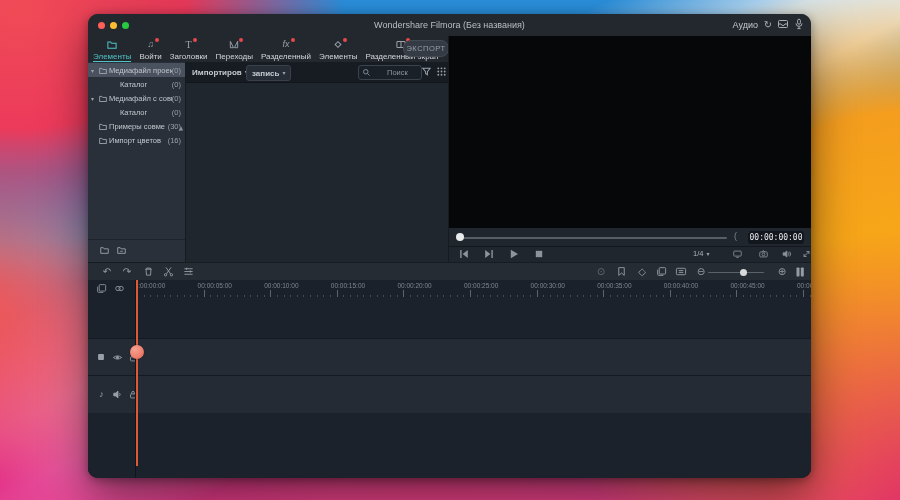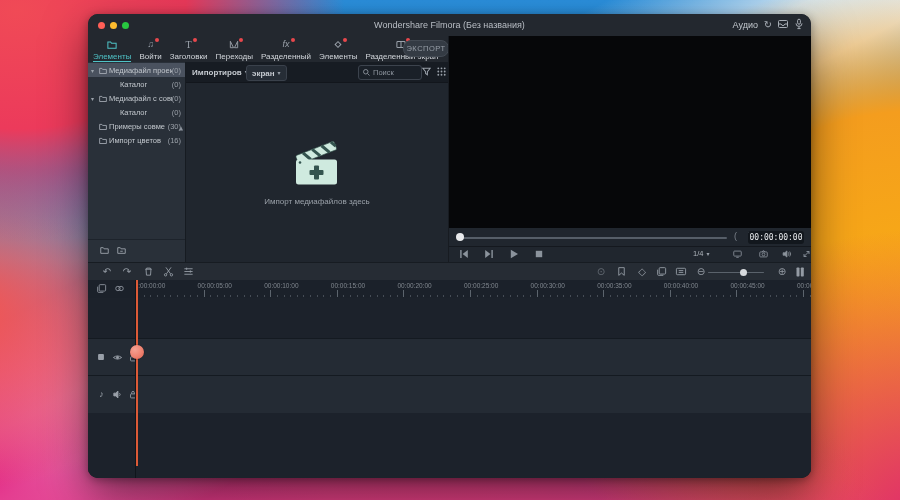--- a/index.html
+++ b/index.html
@@ -47,21 +47,21 @@
   .side-item .lbl{white-space:nowrap;overflow:hidden;flex:1;}
   .side-item .cnt{flex:0 0 auto;padding-right:4px;color:#9aa0a8;}
   .side-bottom{position:absolute;left:0;bottom:0;width:100%;height:22px;border-top:1px solid #1d232b;}
   .collapse-handle{position:absolute;left:91px;top:110px;font-size:8px;color:#8d949d;}
   
   .mediapanel{position:absolute;left:98px;top:48px;width:262px;height:200px;background:#20262e;}
   .mp-header{position:absolute;left:0;top:0;width:100%;height:20px;background:#171c23;border-bottom:1px solid #12161c;}
   .mp-btn{position:absolute;top:3px;height:14px;display:flex;align-items:center;gap:3px;font-size:8px;color:#c6cbd1;font-weight:bold;}
   .mp-rec{border:1px solid #3a414b;border-radius:3px;background:#262d36;padding:0 5px;}
   .chev{font-size:6px;color:#9aa1aa;line-height:6px;}
-  .searchbox{position:absolute;left:172px;top:3px;width:56px;height:13px;border:1px solid #3c434d;border-radius:3px;background:#1a2028;display:flex;align-items:center;padding:0 3px;gap:0;}
+  .searchbox{position:absolute;left:172px;top:3px;width:56px;height:13px;border:1px solid #3c434d;border-radius:3px;background:#1a2028;display:flex;align-items:center;padding:0 3px;gap:14px;}
   .searchbox input{background:transparent;border:none;outline:none;width:42px;font-size:7.5px;color:#aab0b8;font-family:inherit;}
   .searchbox input::placeholder{color:#8d949d;}
   .mp-ic{position:absolute;top:4px;width:12px;height:12px;color:#9aa1aa;}
   .import-zone{position:absolute;left:0;top:20px;width:100%;height:180px;display:flex;flex-direction:column;align-items:center;justify-content:center;gap:10px;cursor:pointer;}
   .import-hint{font-size:8px;color:#9aa1a9;}
   
   .preview{position:absolute;left:360px;top:22px;width:363px;height:226px;background:#20262e;border-left:1px solid #171b21;}
   .screen{position:absolute;left:0;top:0;width:100%;height:192px;background:#060709;}
   .seekrow{position:absolute;left:0;top:192px;width:100%;height:18px;border-bottom:1px solid #14181e;}
   .seekline{position:absolute;left:10px;top:8.5px;width:268px;height:2px;background:#565e68;border-radius:1px;}
@@ -262,21 +262,21 @@
     </div>
     <span class="collapse-handle" style="transform:rotate(90deg);">◂</span>
 
     <div class="mediapanel">
       <div class="mp-header">
         <div class="mp-btn" style="left:6px;">
           <span>Импортиров</span>
           <span class="chev">▾</span>
         </div>
         <div class="mp-btn mp-rec" style="left:60px;">
-          <span>экран</span>
+          <span>запись</span>
           <span class="chev">▾</span>
         </div>
         <div class="searchbox">
           <span>
             <svg width="9" height="9" viewBox="0 0 12 12" fill="none" stroke="#8d949d" stroke-width="1.2">
                 <circle cx="5" cy="5" r="3"></circle>
                 <path d="M7.4 7.4L10 10"></path>
               </svg>
           </span>
           <input placeholder="Поиск" style="">
@@ -292,36 +292,20 @@
               <circle cx="6" cy="2.5" r="1"></circle>
               <circle cx="9.5" cy="2.5" r="1"></circle>
               <circle cx="2.5" cy="6" r="1"></circle>
               <circle cx="6" cy="6" r="1"></circle>
               <circle cx="9.5" cy="6" r="1"></circle>
               <circle cx="2.5" cy="9.5" r="1"></circle>
               <circle cx="6" cy="9.5" r="1"></circle>
               <circle cx="9.5" cy="9.5" r="1"></circle>
             </svg>
         </span>
-      </div>
-      <div class="import-zone">
-        <span>
-          <svg width="52" height="48" viewBox="0 0 52 48">
-            <g transform="rotate(-21 10 20)">
-              <rect x="6" y="15" width="41" height="9" rx="1.5" fill="#cfeadf"></rect>
-              <path d="M14 15l5 9M24 15l5 9M34 15l5 9M44 15l3 5.4" stroke="#34544f" stroke-width="3"></path>
-              <rect x="6" y="15" width="41" height="9" rx="1.5" fill="none" stroke="#2d4a46" stroke-width="0.6"></rect>
-            </g>
-            <rect x="5" y="20.5" width="41" height="25" rx="2.5" fill="#cfeadf"></rect>
-            <circle cx="9" cy="23.5" r="1.3" fill="#34544f"></circle>
-            <rect x="23" y="26.5" width="5" height="14" rx="1" fill="#34544f"></rect>
-            <rect x="18.5" y="31" width="14" height="5" rx="1" fill="#34544f"></rect>
-          </svg>
-        </span>
-        <span class="import-hint">Импорт медиафайлов здесь</span>
       </div>
     </div>
 
     <div class="preview">
       <div class="screen"></div>
       <div class="seekrow">
         <div class="seekline"></div>
         <div class="seekdot"></div>
         <span class="bracket" style="left:285px;">(</span>
         <span class="bracket" style="left:299px;">)</span>

